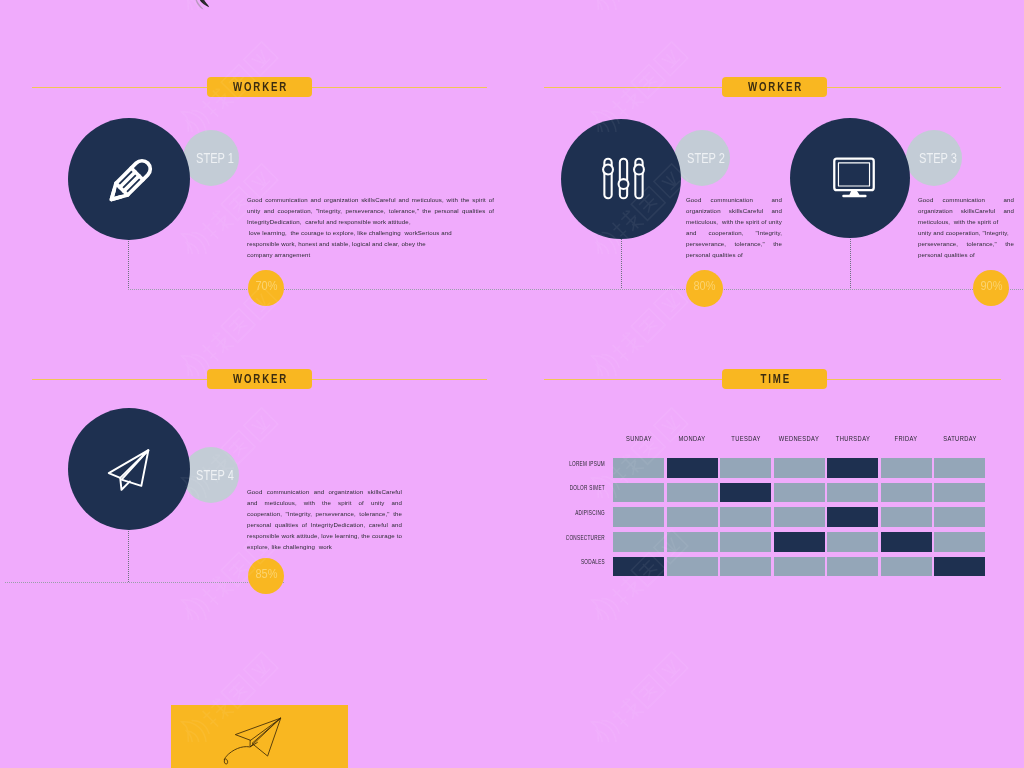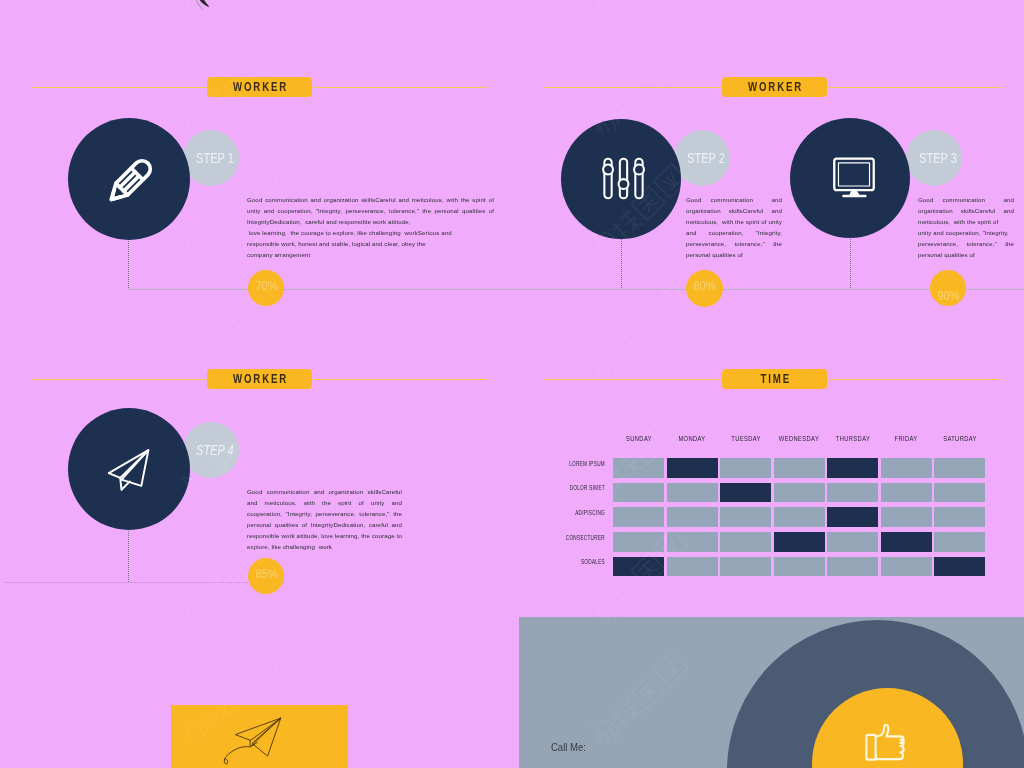--- a/index.html
+++ b/index.html
@@ -149,31 +149,31 @@
         <rect x="3" y="4" width="94" height="75" rx="6"></rect>
         <rect x="13" y="14" width="74" height="55" stroke-width="2.8"></rect>
       </g>
       <path fill="#ffffff" d="M44 79 h12 l7 11 h14 a3 3 0 0 1 0 6 h-52 a3 3 0 0 1 0 -6 h14 z"></path>
     </svg>
   </div>
   <div class="btext" style="left:918px;top:194px;width:96px;">Good communication  and organization skillsCareful and meticulous,  with the spirit of
 unity and cooperation, "Integrity,
 perseverance, tolerance," the personal qualities of</div>
   <div class="vdot" style="left:850px;top:239px;height:50px;"></div>
-  <div class="pcircle" style="left:930px;top:270px;width:36px;height:36px;align-items:flex-end;">
+  <div class="pcircle" style="left:973px;top:270px;width:36px;height:36px;">
       <span>90%</span>
     </div>
 
   <div class="hdr-line" style="left:32px;top:379px;width:176px;"></div>
   <div class="hdr-line" style="left:312px;top:379px;width:175px;"></div>
   <div class="pill" style="left:207px;top:369px;width:105px;height:20px;">
       <span>WORKER</span>
     </div>
 
-  <div class="scircle" style="left:183px;top:422px;width:56px;height:56px;font-style:italic;">
+  <div class="scircle" style="left:183px;top:447px;width:56px;height:56px;">
       <span>STEP 4</span>
     </div>
   <div class="dcircle" style="left:68px;top:408px;width:122px;height:122px;"></div>
   <div class="icon" style="left:107px;top:448px;width:44px;height:44px;">
     <svg viewBox="0 0 100 100" width="44" height="44">
       <g fill="none" stroke="#ffffff" stroke-width="4.4" stroke-linejoin="round" stroke-linecap="round">
         <path d="M94 5 L4 57 L30 68 Z"></path>
         <path d="M94 5 L33 72 L78 86 Z"></path>
         <path d="M30 68 L33 95 L52 76"></path>
       </g>
@@ -358,36 +358,14 @@
             <use href="#wmglyph"></use>
           </g>
         </svg></div>
       <div class="wm" style="left: 580px; top: 734px;"><svg width="130" height="130" viewBox="0 0 130 130">
           <g transform="translate(6,124) rotate(-45)">
             <use href="#wmglyph"></use>
           </g>
         </svg></div>
     </div>
 
-  <div class="panel" style="left:519px;top:617px;width:505px;height:151px;">
-    <div class="c1" style="left:208px;top:2.5px;width:301px;height:301px;"></div>
-    <div class="c2" style="left:293px;top:71px;width:151px;height:151px;"></div>
-    <div class="icon" style="left:346px;top:106.5px;width:40px;height:38px;">
-      <svg viewBox="0 0 100 95" width="40" height="38">
-        <g fill="none" stroke="#fff7dd" stroke-width="5.4" stroke-linejoin="round" stroke-linecap="round">
-          <rect x="3.5" y="27" width="23" height="62" rx="4"></rect>
-          <path d="M26.5 31
-                   c11 0 16 -3 19 -10
-                   c3 -7 0.5 -16 5 -18.5
-                   c4.5 -2.5 8 2 8 9
-                   c0 7 -3 14 -5 19.5
-                   h35 c5 0 8 3.5 8 8 c0 4.5 -3 8 -8 8
-                   M88.5 39 c5 0 8 3.5 8 8 c0 4.5 -3 8 -8 8
-                   M88.5 55 c5 0 8 3.5 8 8 c0 4.5 -3 8 -8 8
-                   M88.5 71 c4 0 6.5 3.5 6.5 8 c0 5 -3 9 -8 9
-                   h-60 v-9"></path>
-        </g>
-      </svg>
-    </div>
-    <div class="callme" style="left:31.5px;top:123px;">Call Me:</div>
-  </div>
 
 </div>
 
 </body></html>

